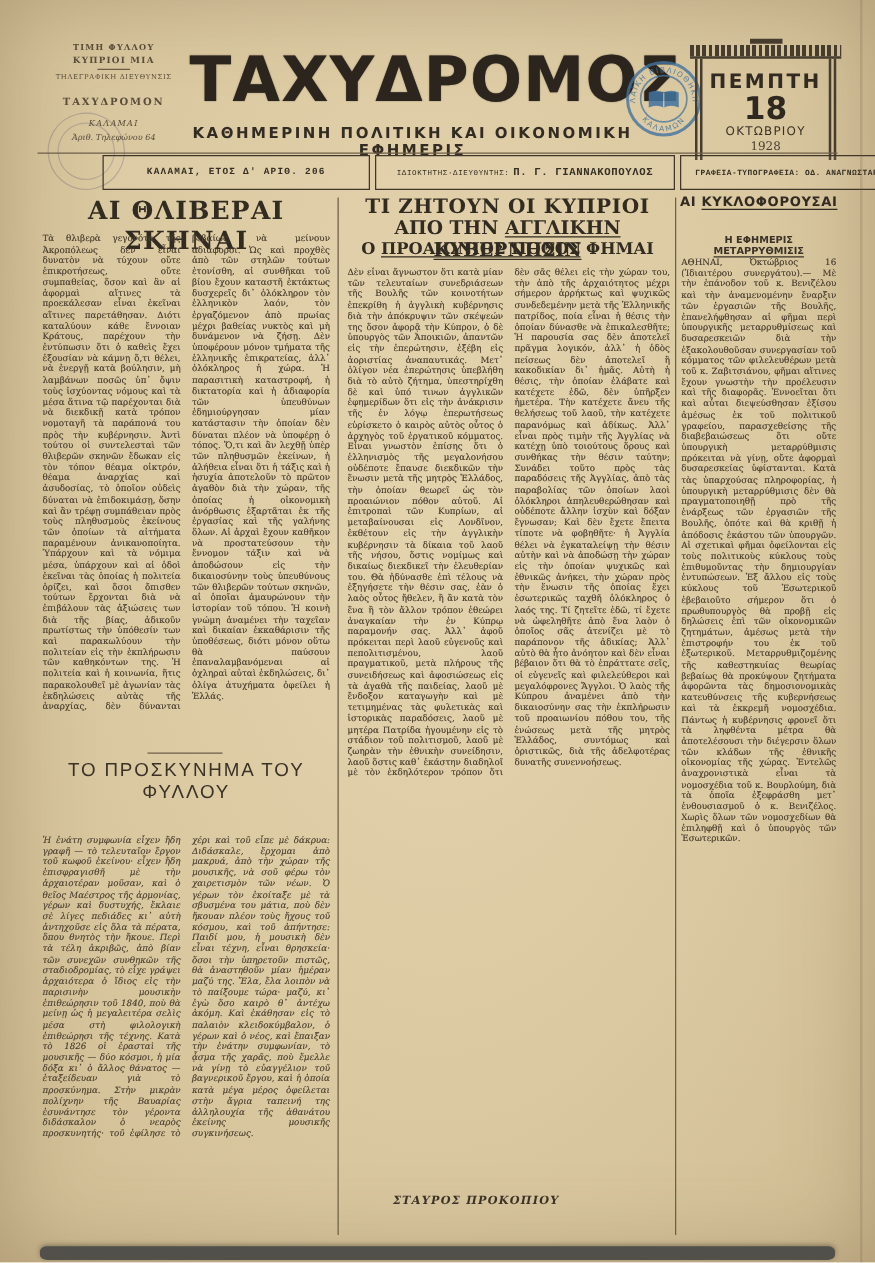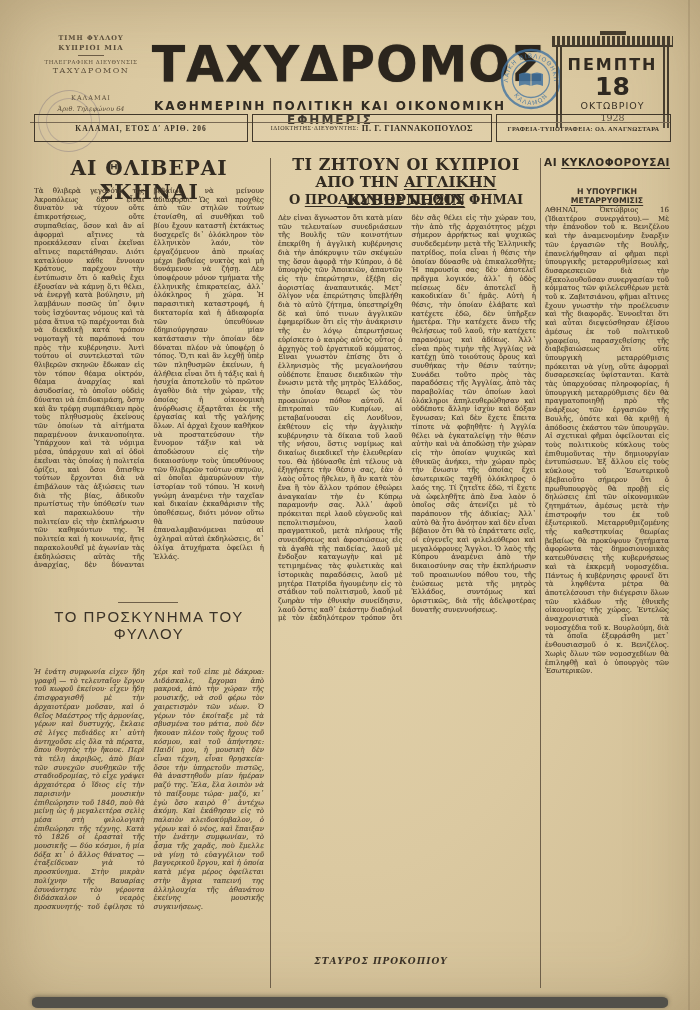--- a/index.html
+++ b/index.html
@@ -7,22 +7,22 @@
     background:radial-gradient(ellipse at 50% 38%,#e4d4ae 0%,#dbc9a1 55%,#cfbc93 100%);
     box-shadow:inset 0 0 70px rgba(115,92,58,.35);
     font-family:"DejaVu Serif",serif;color:#463c2d;}
   .abs{position:absolute;}
   
   .price-box{left:34px;top:34px;width:114px;text-align:center;color:#5a4d3a;}
   .price-box .l1{font-size:6.5px;letter-spacing:1px;font-weight:bold;}
   .price-box .l2{font-size:7px;letter-spacing:1px;font-weight:bold;margin-top:1px;}
   .price-box .mini-rule{width:26px;height:1px;background:#6b5c45;margin:3px auto;}
   .price-box .l3{font-size:5.5px;letter-spacing:.5px;}
-  .price-box .l4{font-size:8px;letter-spacing:1.5px;font-weight:normal;margin-top:1px;}
-  .price-box .l5{font-size:6.5px;letter-spacing:1px;margin-top:19px;}
+  .price-box .l4{font-size:8px;letter-spacing:1.5px;font-weight:bold;margin-top:11px;}
+  .price-box .l5{font-size:6.5px;letter-spacing:1px;margin-top:9px;font-style:italic;}
   .price-box .l6{font-size:6.5px;margin-top:3px;font-style:italic;}
   .postal-stamp{left:38px;top:90px;width:60px;height:60px;border:1.5px solid rgba(105,95,120,.45);
     border-radius:50%;transform:rotate(-14deg);opacity:.75;}
   .postal-stamp .inner{position:absolute;left:7px;top:7px;right:7px;bottom:7px;
     border:1px solid rgba(105,95,120,.4);border-radius:50%;}
   .paper-title{left:148px;top:36px;width:364px;text-align:center;
     font-family:"DejaVu Sans",sans-serif;font-weight:bold;font-size:50px;line-height:56px;
     color:#2b251d;letter-spacing:1px;transform:scaleX(.98);
     text-shadow:0 0 1px rgba(40,33,24,.7);}
   .subtitle{left:140px;top:99px;width:380px;text-align:center;
@@ -41,23 +41,23 @@
     border-left:6px double #463d2e;border-right:6px double #463d2e;text-align:center;}
   .db-day{font-family:"DejaVu Sans",sans-serif;font-weight:bold;font-size:16px;
     letter-spacing:2px;color:#322b21;margin-top:8px;}
   .db-num{font-family:"DejaVu Sans",sans-serif;font-weight:bold;font-size:25px;
     line-height:25px;color:#2e2820;}
   .db-month{font-family:"DejaVu Sans",sans-serif;font-size:9.5px;letter-spacing:1px;
     color:#3a3226;margin-top:1px;}
   .db-year{font-size:9.5px;color:#4a4031;margin-top:1px;}
   
   .head-rule{left:30px;top:122px;width:640px;height:1px;background:#6e5f49;}
-  .mh-box{top:114px;height:26px;border:1.5px solid #40372a;display:flex;
-    align-items:center;justify-content:center;font-family:Liberation Serif, serif;
-    color:#362f24;background:rgba(255,246,220,.08);}
+  .mh-box{top:124px;height:26px;border:1.5px solid #40372a;display:flex;
+    align-items:center;justify-content:center;font-family:Liberation Mono, monospace;
+    color:#362f24;background:rgba(255,246,220,.08);margin-left:48px;}
   .mh-1{left:34px;width:212px;font-size:7.5px;font-weight:bold;letter-spacing:1px;}
   .mh-2{left:252px;width:238px;font-size:7px;}
   .mh-2 .lbl{font-size:6px;letter-spacing:.5px;margin-right:3px;}
   .mh-2 .nm{font-size:8.5px;font-weight:bold;letter-spacing:.5px;}
   .mh-3{left:496px;width:173px;font-size:6.3px;font-weight:bold;letter-spacing:.4px;}
   
   .v-rule{width:1px;background:#6e5f49;top:158px;height:830px;}
   .vr1{left:270px;}  .vr2{left:540px;}
   .headline{font-family:"DejaVu Serif",serif;color:#322b21;text-align:center;}
   .hl-left{left:34px;top:156px;width:230px;font-size:20px;font-weight:600;letter-spacing:1px;}
@@ -161,19 +161,19 @@
   <div class="abs hl-feuilleton">ΤΟ ΠΡΟΣΚΥΝΗΜΑ ΤΟΥ ΦΥΛΛΟΥ</div>
   <div class="abs body-text two-col feuilleton-body">Ἡ ἐνάτη συμφωνία εἶχεν ἤδη γραφῆ — τὸ τελευταῖον ἔργον τοῦ κωφοῦ ἐκείνου· εἶχεν ἤδη ἐπισφραγισθῆ μὲ τὴν ἀρχαιοτέραν μοῦσαν, καὶ ὁ θεῖος Μαέστρος τῆς ἁρμονίας, γέρων καὶ δυστυχής, ἔκλαιε σὲ λίγες πεδιάδες κι᾽ αὐτὴ ἀντηχοῦσε εἰς ὅλα τὰ πέρατα, ὅπου θνητὸς τὴν ἤκουε. Περὶ τὰ τέλη ἀκριβῶς, ἀπὸ βίαν τῶν συνεχῶν συνθηκῶν τῆς σταδιοδρομίας, τὸ εἶχε γράψει ἀρχαιότερα ὁ ἴδιος εἰς τὴν παρισινὴν μουσικὴν ἐπιθεώρησιν τοῦ 1840, ποὺ θὰ μείνῃ ὡς ἡ μεγαλειτέρα σελὶς μέσα στὴ φιλολογικὴ ἐπιθεώρησι τῆς τέχνης. Κατὰ τὸ 1826 οἱ ἐρασταὶ τῆς μουσικῆς — δύο κόσμοι, ἡ μία δόξα κι᾽ ὁ ἄλλος θάνατος — ἐταξείδευαν γιὰ τὸ προσκύνημα. Στὴν μικρὰν πολίχνην τῆς Βαυαρίας ἐσυνάντησε τὸν γέροντα διδάσκαλον ὁ νεαρὸς προσκυνητής· τοῦ ἐφίλησε τὸ χέρι καὶ τοῦ εἶπε μὲ δάκρυα: Διδάσκαλε, ἔρχομαι ἀπὸ μακρυά, ἀπὸ τὴν χώραν τῆς μουσικῆς, νὰ σοῦ φέρω τὸν χαιρετισμὸν τῶν νέων. Ὁ γέρων τὸν ἐκοίταξε μὲ τὰ σβυσμένα του μάτια, ποὺ δὲν ἤκουαν πλέον τοὺς ἤχους τοῦ κόσμου, καὶ τοῦ ἀπήντησε: Παιδί μου, ἡ μουσικὴ δὲν εἶναι τέχνη, εἶναι θρησκεία· ὅσοι τὴν ὑπηρετοῦν πιστῶς, θὰ ἀναστηθοῦν μίαν ἡμέραν μαζύ της. Ἔλα, ἔλα λοιπὸν νὰ τὸ παίξουμε τώρα· μαζύ, κι᾽ ἐγὼ ὅσο καιρὸ θ᾽ ἀντέχω ἀκόμη. Καὶ ἐκάθησαν εἰς τὸ παλαιὸν κλειδοκύμβαλον, ὁ γέρων καὶ ὁ νέος, καὶ ἔπαιξαν τὴν ἐνάτην συμφωνίαν, τὸ ᾆσμα τῆς χαρᾶς, ποὺ ἔμελλε νὰ γίνῃ τὸ εὐαγγέλιον τοῦ βαγνερικοῦ ἔργου, καὶ ἡ ὁποία κατὰ μέγα μέρος ὀφείλεται στὴν ἄγρια ταπεινή της ἀλληλουχία τῆς ἀθανάτου ἐκείνης μουσικῆς συγκινήσεως.</div>
 
   <div class="abs headline hl-c2"><span>ΑΠΟ ΤΗΝ </span><span class="u">ΑΓΓΛΙΚΗΝ ΚΥΒΕΡΝΗΣΙΝ</span></div>
   <div class="abs headline hl-c1">ΤΙ ΖΗΤΟΥΝ ΟΙ ΚΥΠΡΙΟΙ</div>
   <div class="abs headline hl-c3"><span>Ο </span><span class="u">ΠΡΟΑΙΩΝΙΟΣ ΠΟΘΟΣ</span><span> ΦΗΜΑΙ</span></div>
   <div class="abs body-text two-col center-body">Δὲν εἶναι ἄγνωστον ὅτι κατὰ μίαν τῶν τελευταίων συνεδριάσεων τῆς Βουλῆς τῶν κοινοτήτων ἐπεκρίθη ἡ ἀγγλικὴ κυβέρνησις διὰ τὴν ἀπόκρυψιν τῶν σκέψεών της ὅσον ἀφορᾷ τὴν Κύπρον, ὁ δὲ ὑπουργὸς τῶν Ἀποικιῶν, ἀπαντῶν εἰς τὴν ἐπερώτησιν, ἐξέβη εἰς ἀοριστίας ἀναπαυτικάς. Μετ᾽ ὀλίγον νέα ἐπερώτησις ὑπεβλήθη διὰ τὸ αὐτὸ ζήτημα, ὑπεστηρίχθη δὲ καὶ ὑπό τινων ἀγγλικῶν ἐφημερίδων ὅτι εἰς τὴν ἀνάκρισιν τῆς ἐν λόγῳ ἐπερωτήσεως εὑρίσκετο ὁ καιρὸς αὐτὸς οὗτος ὁ ἀρχηγὸς τοῦ ἐργατικοῦ κόμματος. Εἶναι γνωστὸν ἐπίσης ὅτι ὁ ἑλληνισμὸς τῆς μεγαλονήσου οὐδέποτε ἔπαυσε διεκδικῶν τὴν ἕνωσιν μετὰ τῆς μητρὸς Ἑλλάδος, τὴν ὁποίαν θεωρεῖ ὡς τὸν προαιώνιον πόθον αὐτοῦ. Αἱ ἐπιτροπαὶ τῶν Κυπρίων, αἱ μεταβαίνουσαι εἰς Λονδῖνον, ἐκθέτουν εἰς τὴν ἀγγλικὴν κυβέρνησιν τὰ δίκαια τοῦ λαοῦ τῆς νήσου, ὅστις νομίμως καὶ δικαίως διεκδικεῖ τὴν ἐλευθερίαν του. Θὰ ἠδύνασθε ἐπὶ τέλους νὰ ἐξηγήσετε τὴν θέσιν σας, ἐὰν ὁ λαὸς οὗτος ἤθελεν, ἢ ἂν κατὰ τὸν ἕνα ἢ τὸν ἄλλον τρόπον ἐθεώρει ἀναγκαίαν τὴν ἐν Κύπρῳ παραμονήν σας. Ἀλλ᾽ ἀφοῦ πρόκειται περὶ λαοῦ εὐγενοῦς καὶ πεπολιτισμένου, λαοῦ πραγματικοῦ, μετὰ πλήρους τῆς συνειδήσεως καὶ ἀφοσιώσεως εἰς τὰ ἀγαθὰ τῆς παιδείας, λαοῦ μὲ ἔνδοξον καταγωγὴν καὶ μὲ τετιμημένας τὰς φυλετικὰς καὶ ἱστορικὰς παραδόσεις, λαοῦ μὲ μητέρα Πατρίδα ἡγουμένην εἰς τὸ στάδιον τοῦ πολιτισμοῦ, λαοῦ μὲ ζωηρὰν τὴν ἐθνικὴν συνείδησιν, λαοῦ ὅστις καθ᾽ ἑκάστην διαδηλοῖ μὲ τὸν ἐκδηλότερον τρόπον ὅτι δὲν σᾶς θέλει εἰς τὴν χώραν του, τὴν ἀπὸ τῆς ἀρχαιότητος μέχρι σήμερον ἀρρήκτως καὶ ψυχικῶς συνδεδεμένην μετὰ τῆς Ἑλληνικῆς πατρίδος, ποία εἶναι ἡ θέσις τὴν ὁποίαν δύνασθε νὰ ἐπικαλεσθῆτε; Ἡ παρουσία σας δὲν ἀποτελεῖ πρᾶγμα λογικόν, ἀλλ᾽ ἡ ὁδὸς πείσεως δὲν ἀποτελεῖ ἢ κακοδικίαν δι᾽ ἡμᾶς. Αὐτὴ ἡ θέσις, τὴν ὁποίαν ἐλάβατε καὶ κατέχετε ἐδῶ, δὲν ὑπῆρξεν ἡμετέρα. Τὴν κατέχετε ἄνευ τῆς θελήσεως τοῦ λαοῦ, τὴν κατέχετε παρανόμως καὶ ἀδίκως. Ἀλλ᾽ εἶναι πρὸς τιμὴν τῆς Ἀγγλίας νὰ κατέχῃ ὑπὸ τοιούτους ὅρους καὶ συνθήκας τὴν θέσιν ταύτην; Συνάδει τοῦτο πρὸς τὰς παραδόσεις τῆς Ἀγγλίας, ἀπὸ τὰς παραβολίας τῶν ὁποίων λαοὶ ὁλόκληροι ἀπηλευθερώθησαν καὶ οὐδέποτε ἄλλην ἰσχὺν καὶ δόξαν ἔγνωσαν; Καὶ δὲν ἔχετε ἔπειτα τίποτε νὰ φοβηθῆτε· ἡ Ἀγγλία θέλει νὰ ἐγκαταλείψῃ τὴν θέσιν αὐτὴν καὶ νὰ ἀποδώσῃ τὴν χώραν εἰς τὴν ὁποίαν ψυχικῶς καὶ ἐθνικῶς ἀνήκει, τὴν χώραν πρὸς τὴν ἕνωσιν τῆς ὁποίας ἔχει ἐσωτερικῶς ταχθῆ ὁλόκληρος ὁ λαός της. Τί ζητεῖτε ἐδῶ, τί ἔχετε νὰ ὠφεληθῆτε ἀπὸ ἕνα λαὸν ὁ ὁποῖος σᾶς ἀτενίζει μὲ τὸ παράπονον τῆς ἀδικίας; Ἀλλ᾽ αὐτὸ θὰ ἦτο ἀνόητον καὶ δὲν εἶναι βέβαιον ὅτι θὰ τὸ ἐπράττατε σεῖς, οἱ εὐγενεῖς καὶ φιλελεύθεροι καὶ μεγαλόφρονες Ἄγγλοι. Ὁ λαὸς τῆς Κύπρου ἀναμένει ἀπὸ τὴν δικαιοσύνην σας τὴν ἐκπλήρωσιν τοῦ προαιωνίου πόθου του, τῆς ἑνώσεως μετὰ τῆς μητρὸς Ἑλλάδος, συντόμως καὶ ὁριστικῶς, διὰ τῆς ἀδελφοτέρας δυνατῆς συνεννοήσεως.</div>
   <div class="abs signature">ΣΤΑΥΡΟΣ ΠΡΟΚΟΠΙΟΥ</div>
 
   <div class="abs hl-r1"><span>ΑΙ </span><span class="u">ΚΥΚΛΟΦΟΡΟΥΣΑΙ</span></div>
-  <div class="abs hl-r3"><span>Η ΥΠΟΥΡΓΙΚΗ </span><span class="u">ΜΕΤΑΡΡΥΘΜΙΣΙΣ</span></div>
+  <div class="abs hl-r3"><span>Η ΕΦΗΜΕΡΙΣ </span><span class="u">ΜΕΤΑΡΡΥΘΜΙΣΙΣ</span></div>
   <div class="abs body-text right-body">ΑΘΗΝΑΙ, Ὀκτώβριος 16 (Ἰδιαιτέρου συνεργάτου).— Μὲ τὴν ἐπάνοδον τοῦ κ. Βενιζέλου καὶ τὴν ἀναμενομένην ἔναρξιν τῶν ἐργασιῶν τῆς Βουλῆς, ἐπανελήφθησαν αἱ φῆμαι περὶ ὑπουργικῆς μεταρρυθμίσεως καὶ δυσαρεσκειῶν διὰ τὴν ἐξακολουθοῦσαν συνεργασίαν τοῦ κόμματος τῶν φιλελευθέρων μετὰ τοῦ κ. Ζαβιτσιάνου, φῆμαι αἵτινες ἔχουν γνωστὴν τὴν προέλευσιν καὶ τῆς διαφορᾶς. Ἐννοεῖται ὅτι καὶ αὗται διεψεύσθησαν ἐξίσου ἀμέσως ἐκ τοῦ πολιτικοῦ γραφείου, παρασχεθείσης τῆς διαβεβαιώσεως ὅτι οὔτε ὑπουργικὴ μεταρρύθμισις πρόκειται νὰ γίνῃ, οὔτε ἀφορμαὶ δυσαρεσκείας ὑφίστανται. Κατὰ τὰς ὑπαρχούσας πληροφορίας, ἡ ὑπουργικὴ μεταρρύθμισις δὲν θὰ πραγματοποιηθῇ πρὸ τῆς ἐνάρξεως τῶν ἐργασιῶν τῆς Βουλῆς, ὁπότε καὶ θὰ κριθῇ ἡ ἀπόδοσις ἑκάστου τῶν ὑπουργῶν. Αἱ σχετικαὶ φῆμαι ὀφείλονται εἰς τοὺς πολιτικοὺς κύκλους τοὺς ἐπιθυμοῦντας τὴν δημιουργίαν ἐντυπώσεων. Ἐξ ἄλλου εἰς τοὺς κύκλους τοῦ Ἐσωτερικοῦ ἐβεβαιοῦτο σήμερον ὅτι ὁ πρωθυπουργὸς θὰ προβῇ εἰς δηλώσεις ἐπὶ τῶν οἰκονομικῶν ζητημάτων, ἀμέσως μετὰ τὴν ἐπιστροφήν του ἐκ τοῦ ἐξωτερικοῦ. Μεταρρυθμιζομένης τῆς καθεστηκυίας θεωρίας βεβαίως θὰ προκύψουν ζητήματα ἀφορῶντα τὰς δημοσιονομικὰς κατευθύνσεις τῆς κυβερνήσεως καὶ τὰ ἐκκρεμῆ νομοσχέδια. Πάντως ἡ κυβέρνησις φρονεῖ ὅτι τὰ ληφθέντα μέτρα θὰ ἀποτελέσουσι τὴν διέγερσιν ὅλων τῶν κλάδων τῆς ἐθνικῆς οἰκονομίας τῆς χώρας. Ἐντελῶς ἀναχρονιστικὰ εἶναι τὰ νομοσχέδια τοῦ κ. Βουρλούμη, διὰ τὰ ὁποῖα ἐξεφράσθη μετ᾽ ἐνθουσιασμοῦ ὁ κ. Βενιζέλος. Χωρὶς ὅλων τῶν νομοσχεδίων θὰ ἐπιληφθῇ καὶ ὁ ὑπουργὸς τῶν Ἐσωτερικῶν.</div>
 
   <div class="abs edge-right"></div>
   <div class="abs bottom-shadow"></div>
 
 </div>
 
 </body></html>

